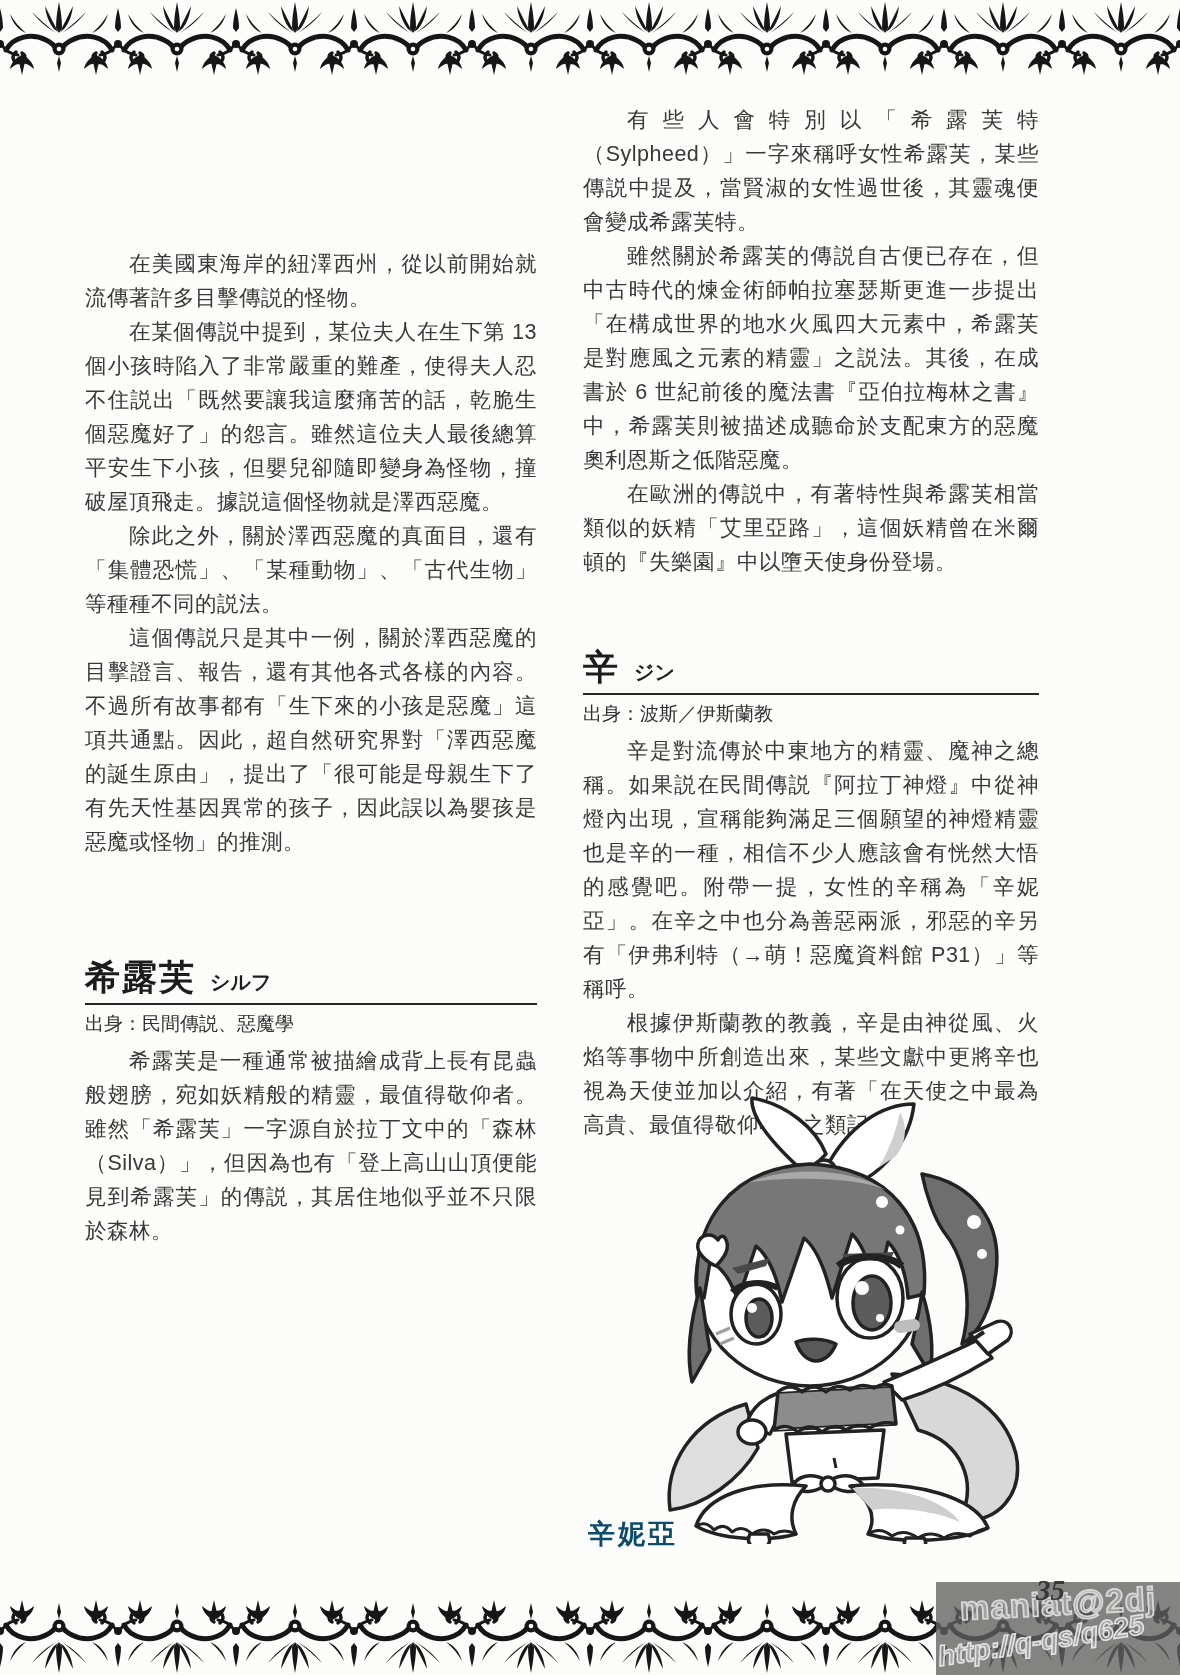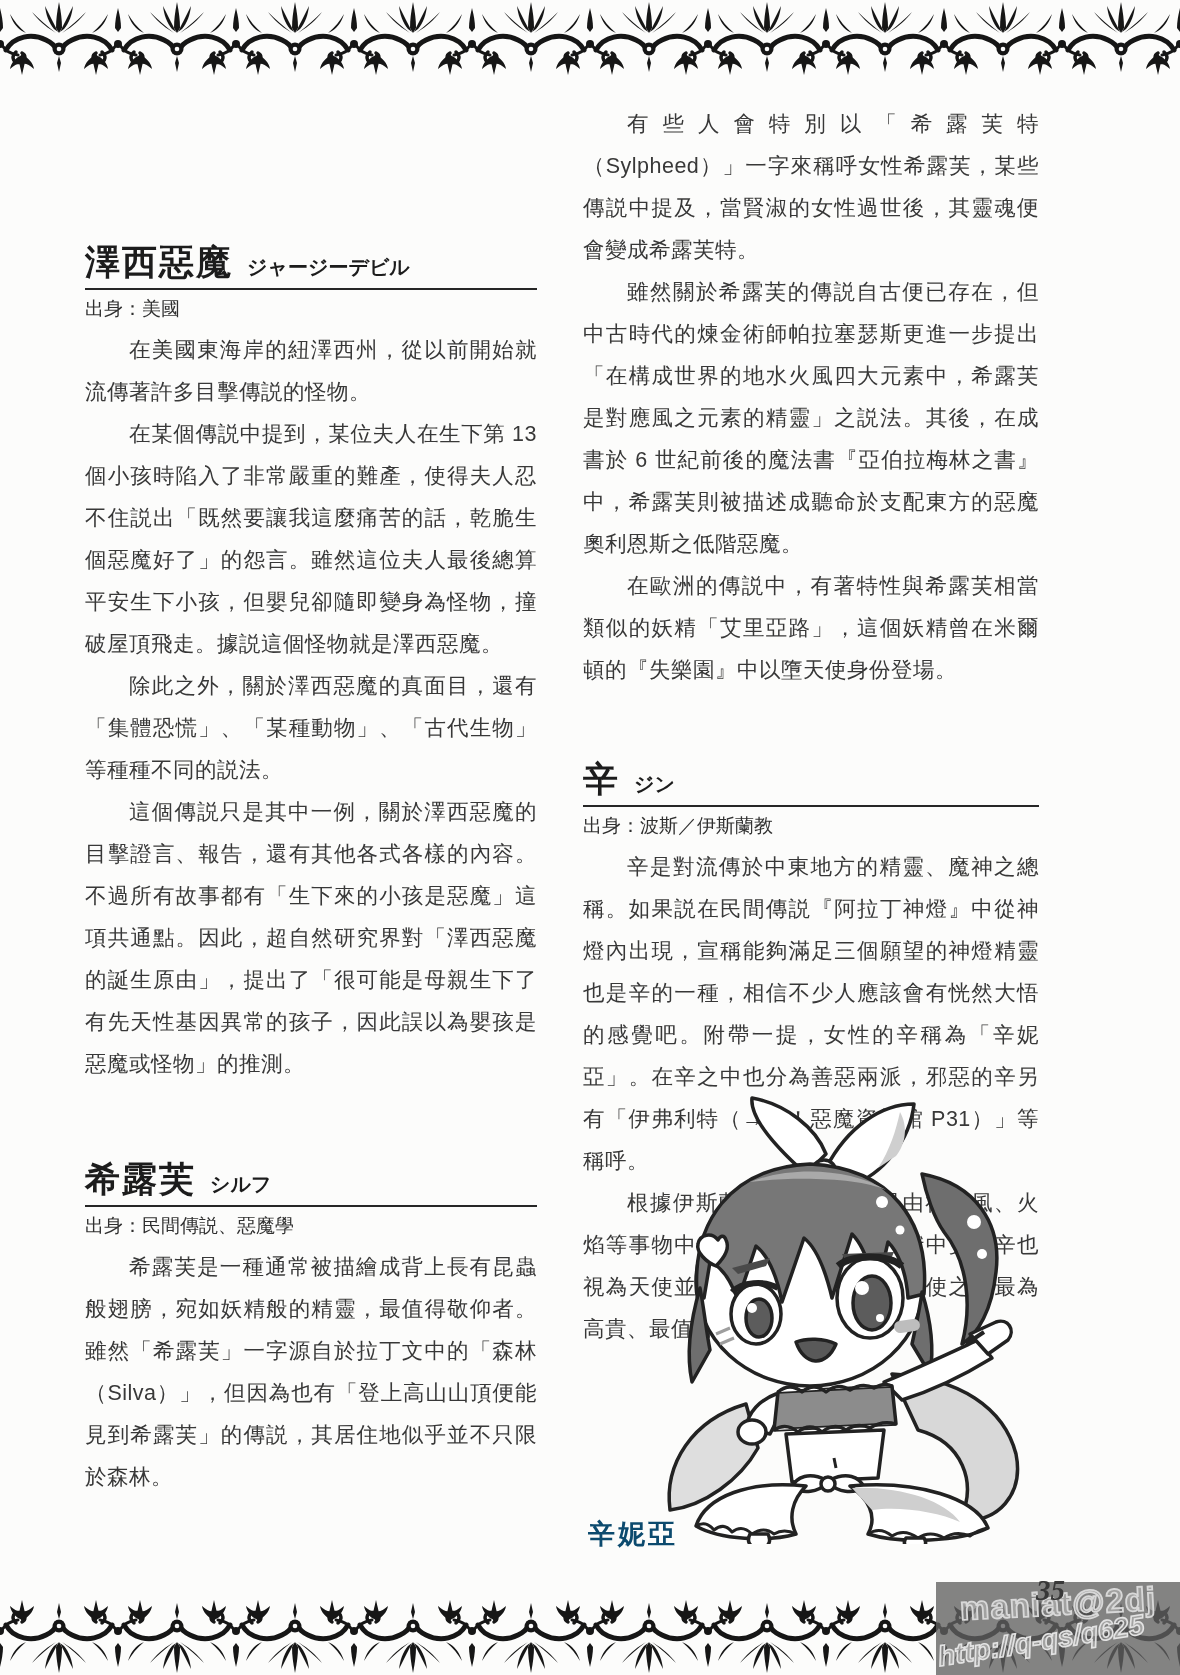--- a/index.html
+++ b/index.html
@@ -26,27 +26,27 @@
   .title-row{display:flex;align-items:baseline;gap:14px;}
   .sec-title{font-size:35px;font-weight:800;color:#1c1c1c;letter-spacing:2px;line-height:44px;}
   .sec-kana{font-size:20px;font-weight:700;color:#1c1c1c;}
   .sec-rule{border-top:2.5px solid #262626;margin:4px 0 6px 0;}
   .sec-origin{font-size:19px;color:#303030;line-height:26px;}
   
   .paragraphs{margin-top:7px;}
   .paragraphs p{
     margin:0;
     font-size:21.5px;
-    line-height:42px;
+    line-height:34px;
     letter-spacing:.5px;
     text-align:justify;
     text-indent:2.05em;
     color:#383838;
   }
-  .mt-sylph{margin-top:72px;}
+  .mt-sylph{margin-top:96px;}
   .mt-jinn{margin-top:66px;}
   
   .illustration{position:absolute;left:600px;top:1082px;width:430px;height:462px;z-index:2;}
   .illu-caption{
     position:absolute;left:588px;top:1516px;z-index:3;
     font-size:27px;font-weight:800;color:#0c4a6e;letter-spacing:3px;
   }
   
   .page-number{
     position:absolute;left:1036px;top:1574px;z-index:6;
@@ -154,28 +154,20 @@
           <path d="M96 55 C103 58 107 63 108 69 C103 64 99 63 96 64 Z"></path>
           <path d="M59 56 L61 63 L59 72 L57 63 Z"></path>
         </g>
       </pattern>
     </defs>
     <rect width="1180" height="78" fill="url(#orn2)"></rect>
   </svg>
 
   <div class="col col-left">
 
-    <div class="section-header">
-      <div class="title-row">
-        <span class="sec-title">澤西惡魔</span>
-        <span class="sec-kana">ジャージーデビル</span>
-      </div>
-      <div class="sec-rule"></div>
-      <div class="sec-origin">出身：美國</div>
-    </div>
 
     <div class="paragraphs">
       <p>在美國東海岸的紐澤西州，從以前開始就流傳著許多目擊傳説的怪物。</p>
       <p>在某個傳説中提到，某位夫人在生下第 13 個小孩時陷入了非常嚴重的難產，使得夫人忍不住説出「既然要讓我這麼痛苦的話，乾脆生個惡魔好了」的怨言。雖然這位夫人最後總算平安生下小孩，但嬰兒卻隨即變身為怪物，撞破屋頂飛走。據説這個怪物就是澤西惡魔。</p>
       <p>除此之外，關於澤西惡魔的真面目，還有「集體恐慌」、「某種動物」、「古代生物」等種種不同的説法。</p>
       <p>這個傳説只是其中一例，關於澤西惡魔的目擊證言、報告，還有其他各式各樣的內容。不過所有故事都有「生下來的小孩是惡魔」這項共通點。因此，超自然研究界對「澤西惡魔的誕生原由」，提出了「很可能是母親生下了有先天性基因異常的孩子，因此誤以為嬰孩是惡魔或怪物」的推測。</p>
     </div>
 
     <div class="section-header mt-sylph">
       <div class="title-row">

